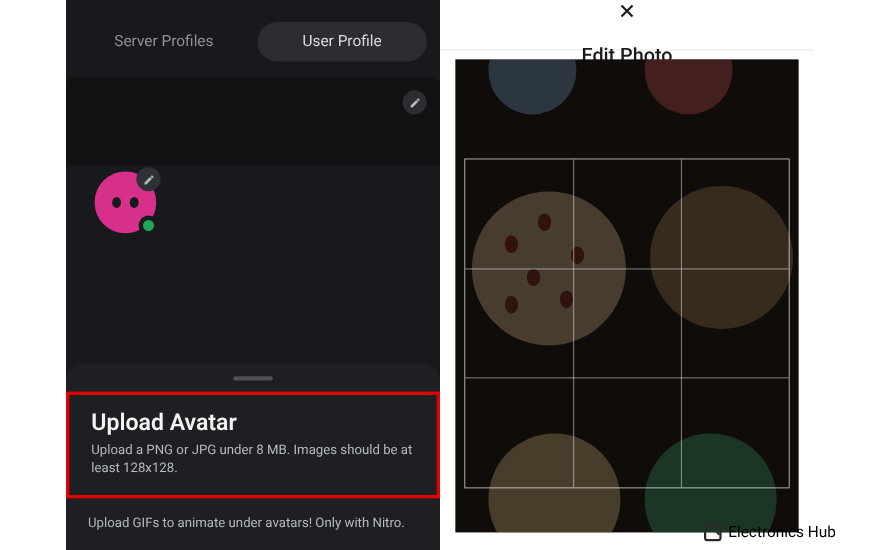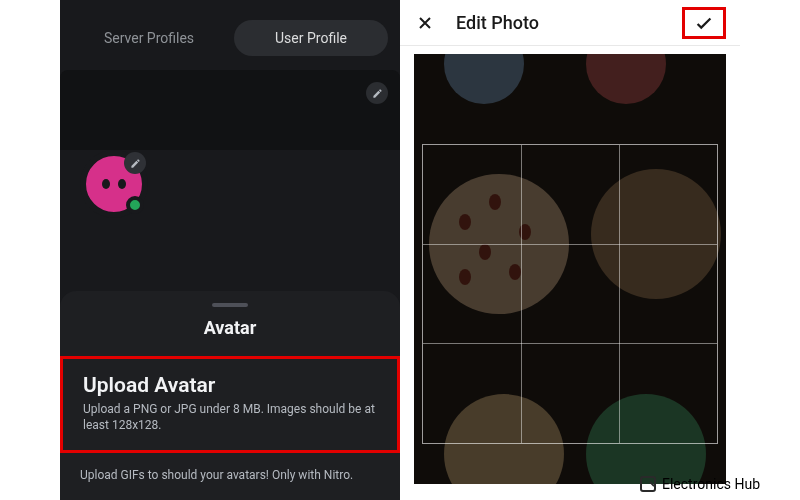--- a/index.html
+++ b/index.html
@@ -27,21 +27,21 @@
     .sheet-title { color: #f2f3f5; font-weight: 700; font-size: 18px; text-align: center; margin-bottom: 18px; }
     .sheet-item { padding: 14px 20px 16px; }
     .sheet-item-title { color: #f2f3f5; font-size: 21px; font-weight: 600; margin-bottom: 4px; }
     .sheet-item-desc { color: #b5bac1; font-size: 12px; line-height: 1.4; }
     .highlight-red { border: 3px solid #e30000; }
     .nitro-row { display: flex; align-items: center; gap: 6px; }
     .nitro-badge { width: 18px; height: 18px; display:flex; align-items:center; justify-content:center; }
     
     
     .right-panel { width: 340px; height: 100%; background: #fff; margin-left: 0; position: relative; }
-    .edit-header { height: 46px; display: flex; align-items: center; padding: 0 14px; border-bottom: 1px solid #e8e8e8; gap: 20px; }
+    .edit-header { height: 46px; display: flex; align-items: center; padding: 0 14px; border-bottom: 1px solid #e8e8e8; gap: 20px; flex-direction: column; }
     .close-icon, .check-icon { width: 22px; height: 22px; display:flex; align-items:center; justify-content:center; cursor:pointer; }
     .edit-title { font-size: 18px; font-weight: 500; color: #1a1a1a; flex: 1; }
     .check-wrap { border: 3px solid #e30000; padding: 2px 8px; }
     .crop-area { margin: 8px 14px; background: #1a1510; height: 430px; position: relative; overflow: hidden; }
     .crop-grid { position: absolute; left: 8px; right: 8px; top: 90px; bottom: 40px; border: 1px solid rgba(255,255,255,0.6); }
     .crop-grid::before { content:''; position:absolute; left:33.3%; top:0; bottom:0; width:1px; background:rgba(255,255,255,0.45); }
     .crop-grid::after { content:''; position:absolute; left:66.6%; top:0; bottom:0; width:1px; background:rgba(255,255,255,0.45); }
     .crop-grid-h1, .crop-grid-h2 { position:absolute; left:0; right:0; height:1px; background:rgba(255,255,255,0.45); }
     .crop-grid-h1 { top: 33.3%; }
     .crop-grid-h2 { top: 66.6%; }
@@ -85,27 +85,26 @@
           <svg width="11" height="11" viewBox="0 0 24 24" fill="#b5bac1">
               <path d="M3 17.25V21h3.75L17.81 9.94l-3.75-3.75L3 17.25zM20.71 7.04a1 1 0 000-1.41l-2.34-2.34a1 1 0 00-1.41 0l-1.83 1.83 3.75 3.75 1.83-1.83z"></path>
             </svg>
         </div>
         <div class="avatar-status"></div>
       </div>
     </div>
 
     <div class="sheet">
       <div class="sheet-handle"></div>
-      <div class="sheet-title">Avatar</div>
       <div class="sheet-item highlight-red">
         <div class="sheet-item-title">Upload Avatar</div>
         <div class="sheet-item-desc">Upload a PNG or JPG under 8 MB. Images should be at least 128x128.</div>
       </div>
       <div class="sheet-item">
-        <div class="sheet-item-desc">Upload GIFs to should your avatars! Only with Nitro.</div>
+        <div class="sheet-item-desc">Upload GIFs to animate under avatars! Only with Nitro.</div>
       </div>
     </div>
   </div>
 
   <div class="right-panel">
     <div class="edit-header">
       <div class="close-icon">
         <svg width="20" height="20" viewBox="0 0 24 24" stroke="#1a1a1a" stroke-width="2.4" fill="none">
             <path d="M18 6L6 18M6 6l12 12"></path>
           </svg>

